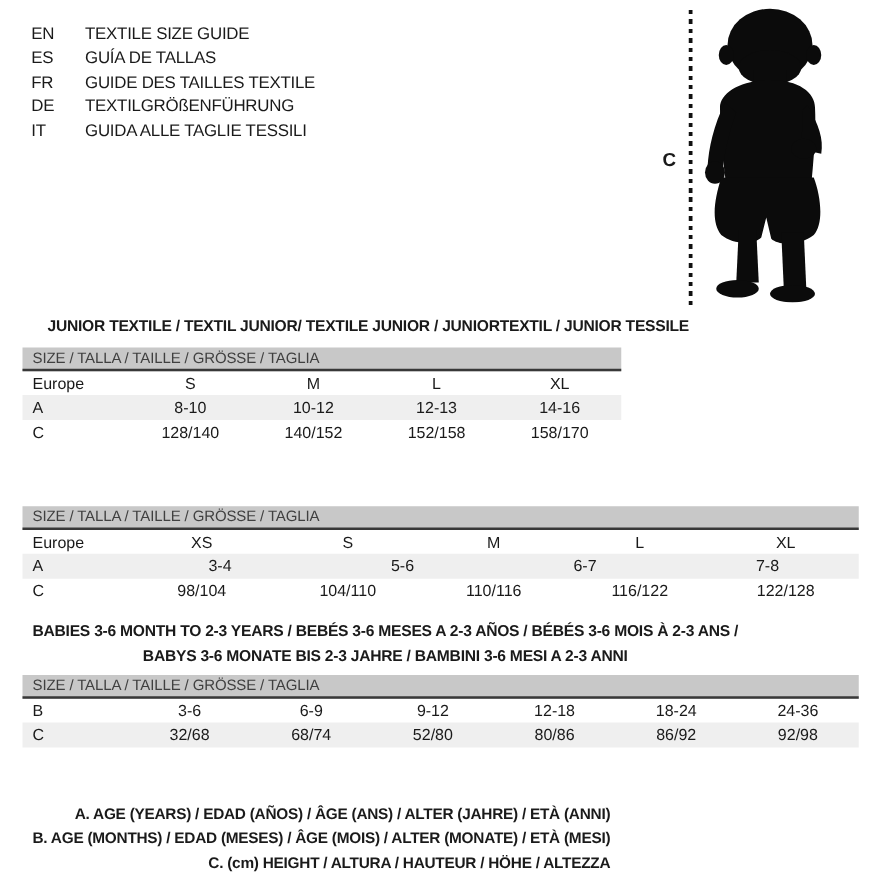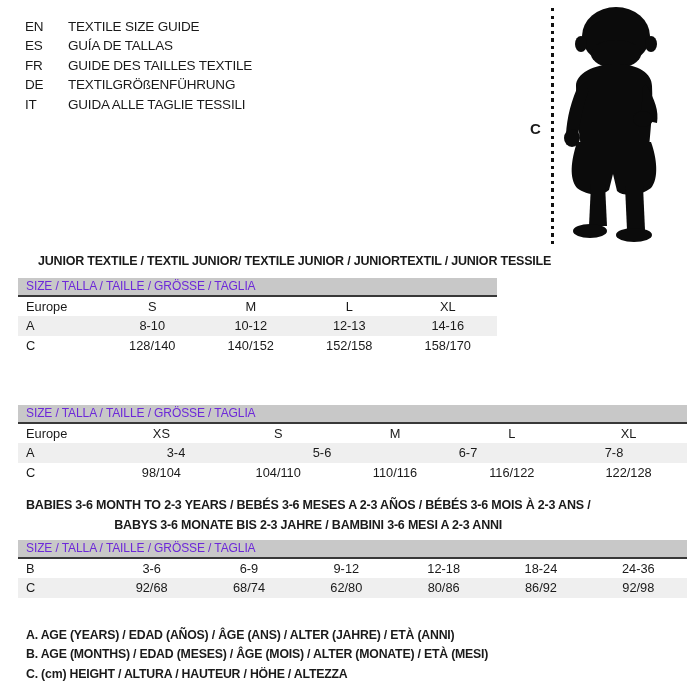--- a/index.html
+++ b/index.html
@@ -35,28 +35,28 @@
   .t1-title { top: 370px; }
   .t2-title { top: 495px; text-align: center; }
 
   
   .size-table { position: absolute; left: 18px; }
   .t0-table { top: 278px; width: 479px; }
   .t1-table { top: 405px; width: 669px; }
   .t2-table { top: 540px; width: 669px; }
   .bar { background: #c8c8c8; border-bottom: 2px solid #383838;
          height: 17px; line-height: 17px; padding-left: 8px;
-         font-size: 12px; color: #6d28d9; letter-spacing: -0.1px; }
+         font-size: 12px; color: #404040; letter-spacing: -0.1px; }
   .trow { display: flex; height: 19.4px; line-height: 19.4px; font-size: 12.8px; }
   .trow:nth-child(even) { background: #efefef; }
   .tlbl { width: 85px; padding-left: 8px; box-sizing: border-box; }
   .tcell { flex: 1; text-align: center; }
 
   
-  .notes { position: absolute; left: 26px; top: 626px; }
+  .notes { position: absolute; left: 26px; top: 642px; text-align: right; }
   .note-line { font-weight: bold; font-size: 12.3px; letter-spacing: -0.2px;
                height: 19.4px; line-height: 19.4px; white-space: nowrap; }
 </style>
 </head>
 <body>
 
 <div class="page">
 
   <div class="langs">
       <div class="lang-row">
@@ -174,23 +174,23 @@
           <div class="tlbl">B</div>
           <div class="tcell">3-6</div>
           <div class="tcell">6-9</div>
           <div class="tcell">9-12</div>
           <div class="tcell">12-18</div>
           <div class="tcell">18-24</div>
           <div class="tcell">24-36</div>
         </div>
         <div class="trow">
           <div class="tlbl">C</div>
-          <div class="tcell">92/68</div>
+          <div class="tcell">32/68</div>
           <div class="tcell">68/74</div>
-          <div class="tcell">62/80</div>
+          <div class="tcell">52/80</div>
           <div class="tcell">80/86</div>
           <div class="tcell">86/92</div>
           <div class="tcell">92/98</div>
         </div>
       </div>
     </div>
 
   <div class="notes">
       <div class="note-line">A. AGE (YEARS) / EDAD (AÑOS) / ÂGE (ANS) / ALTER (JAHRE) / ETÀ (ANNI)</div>
       <div class="note-line">B. AGE (MONTHS) / EDAD (MESES) / ÂGE (MOIS) / ALTER (MONATE) / ETÀ (MESI)</div>

